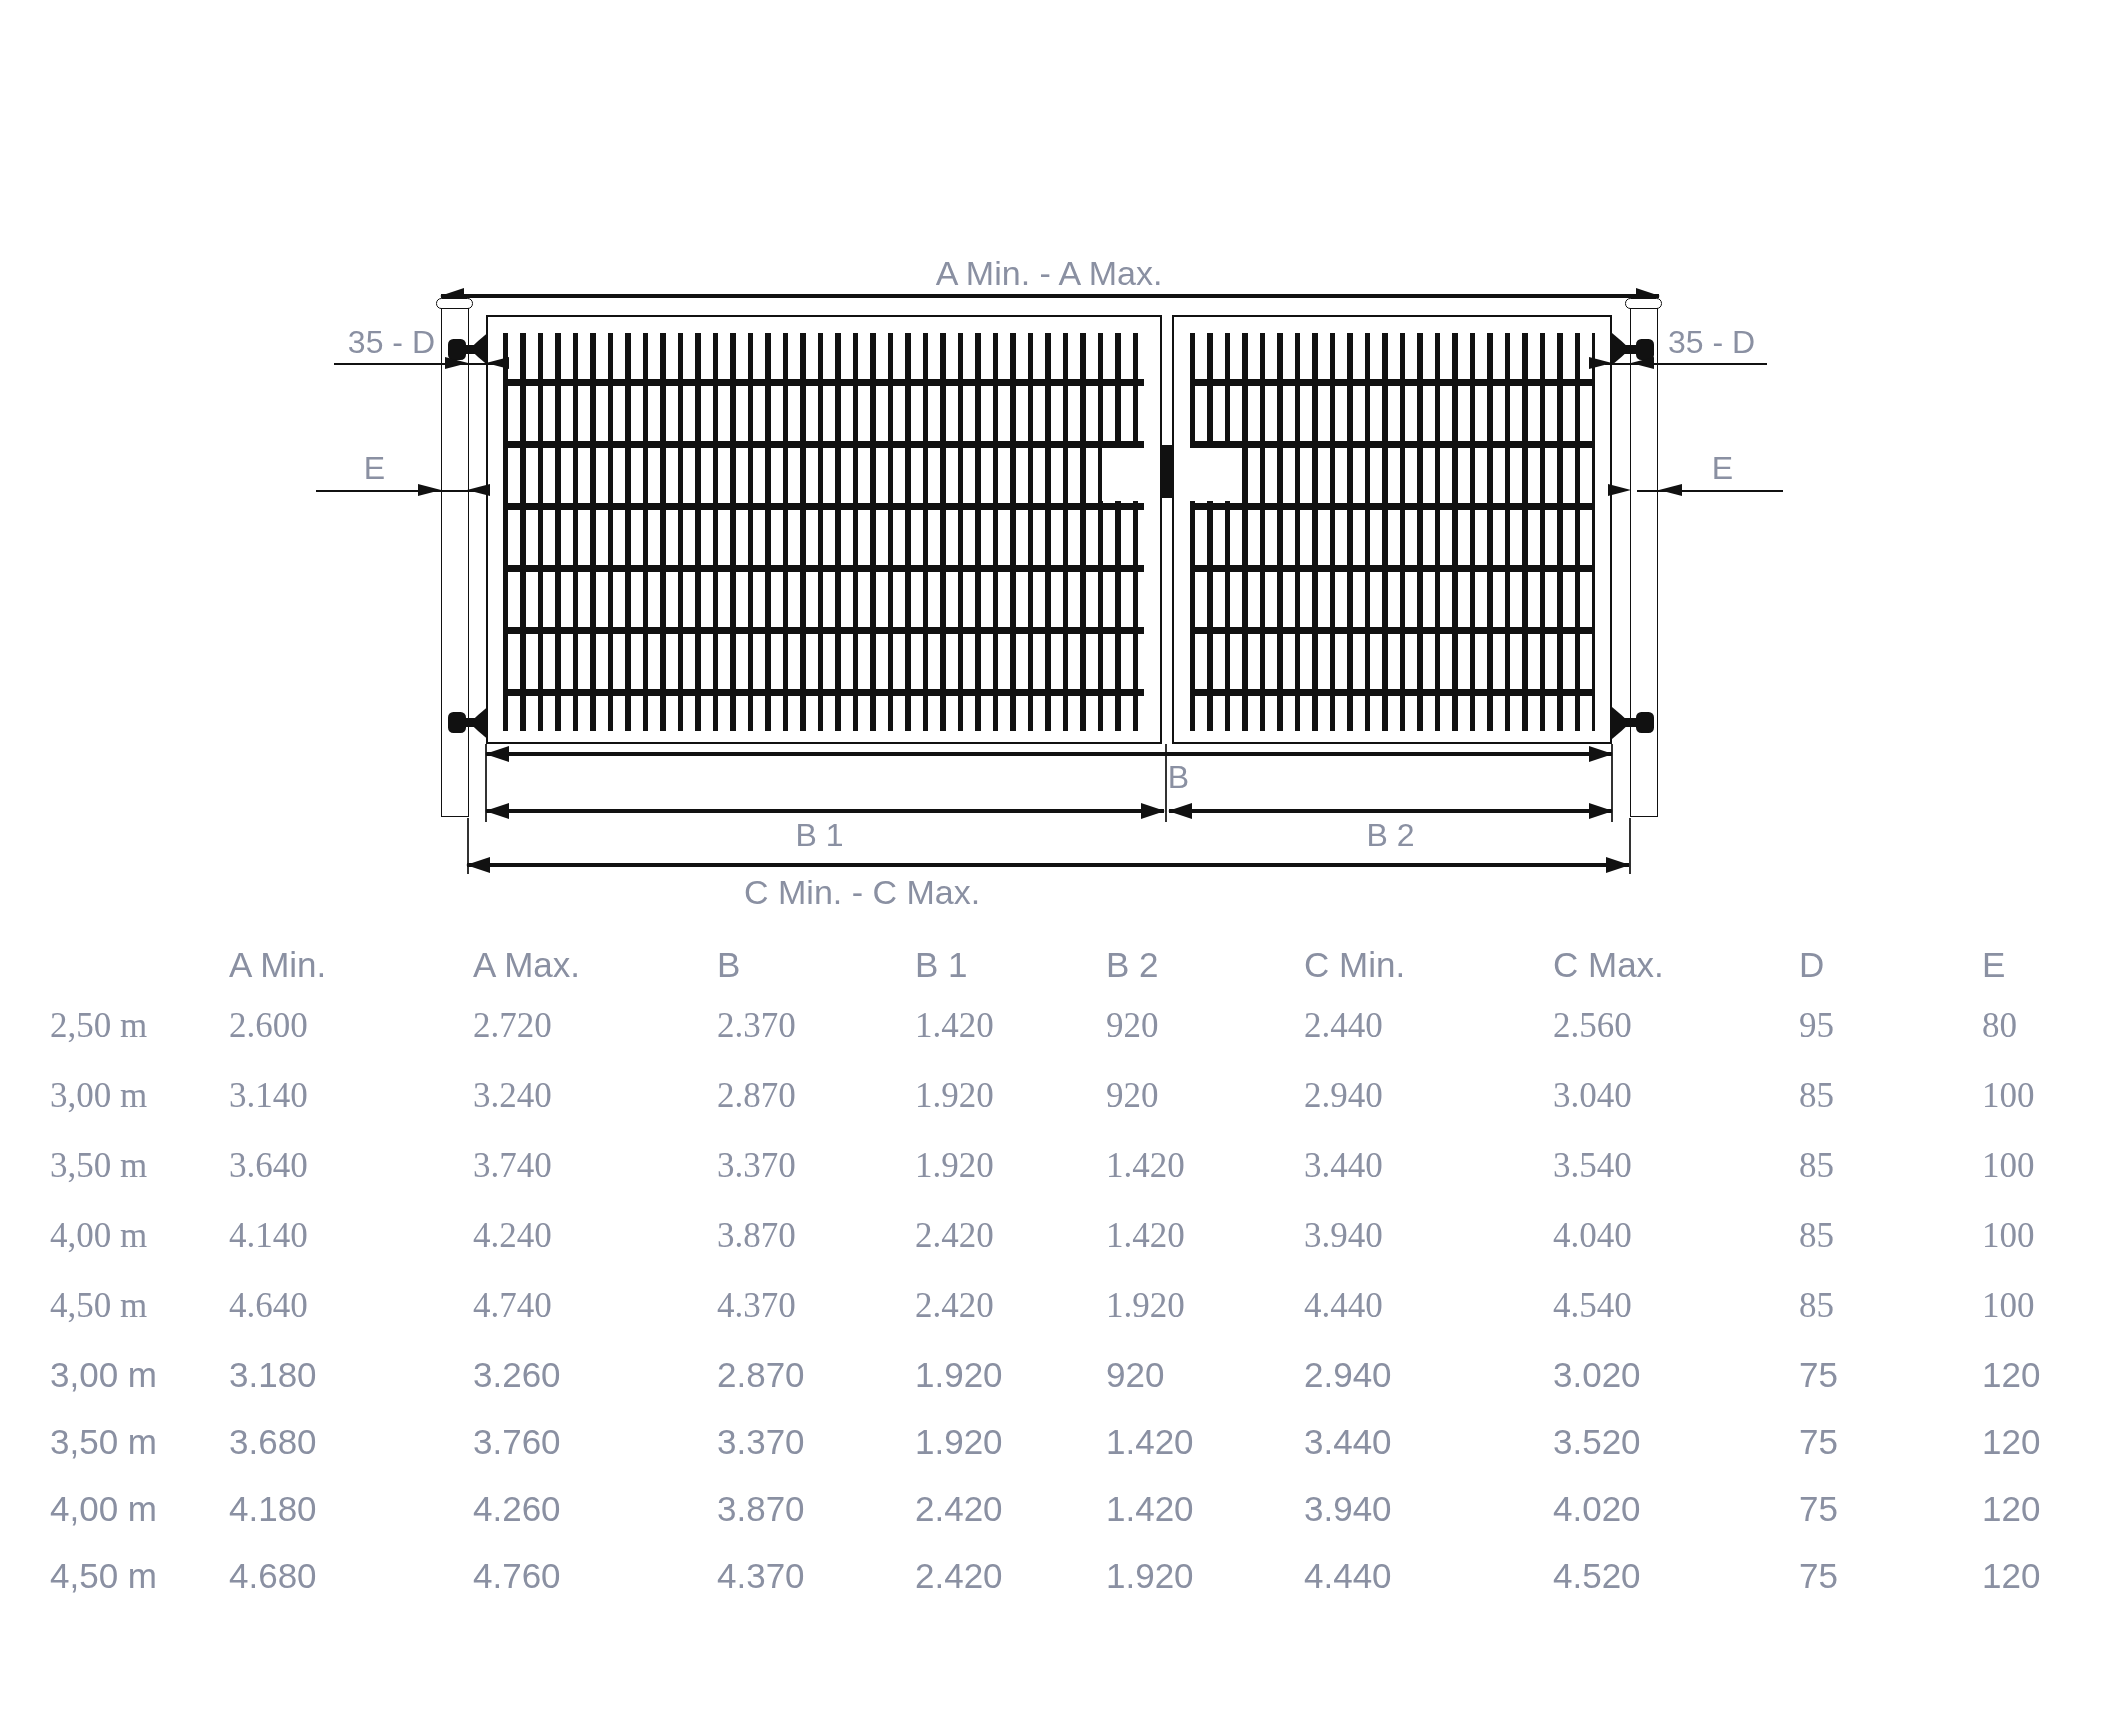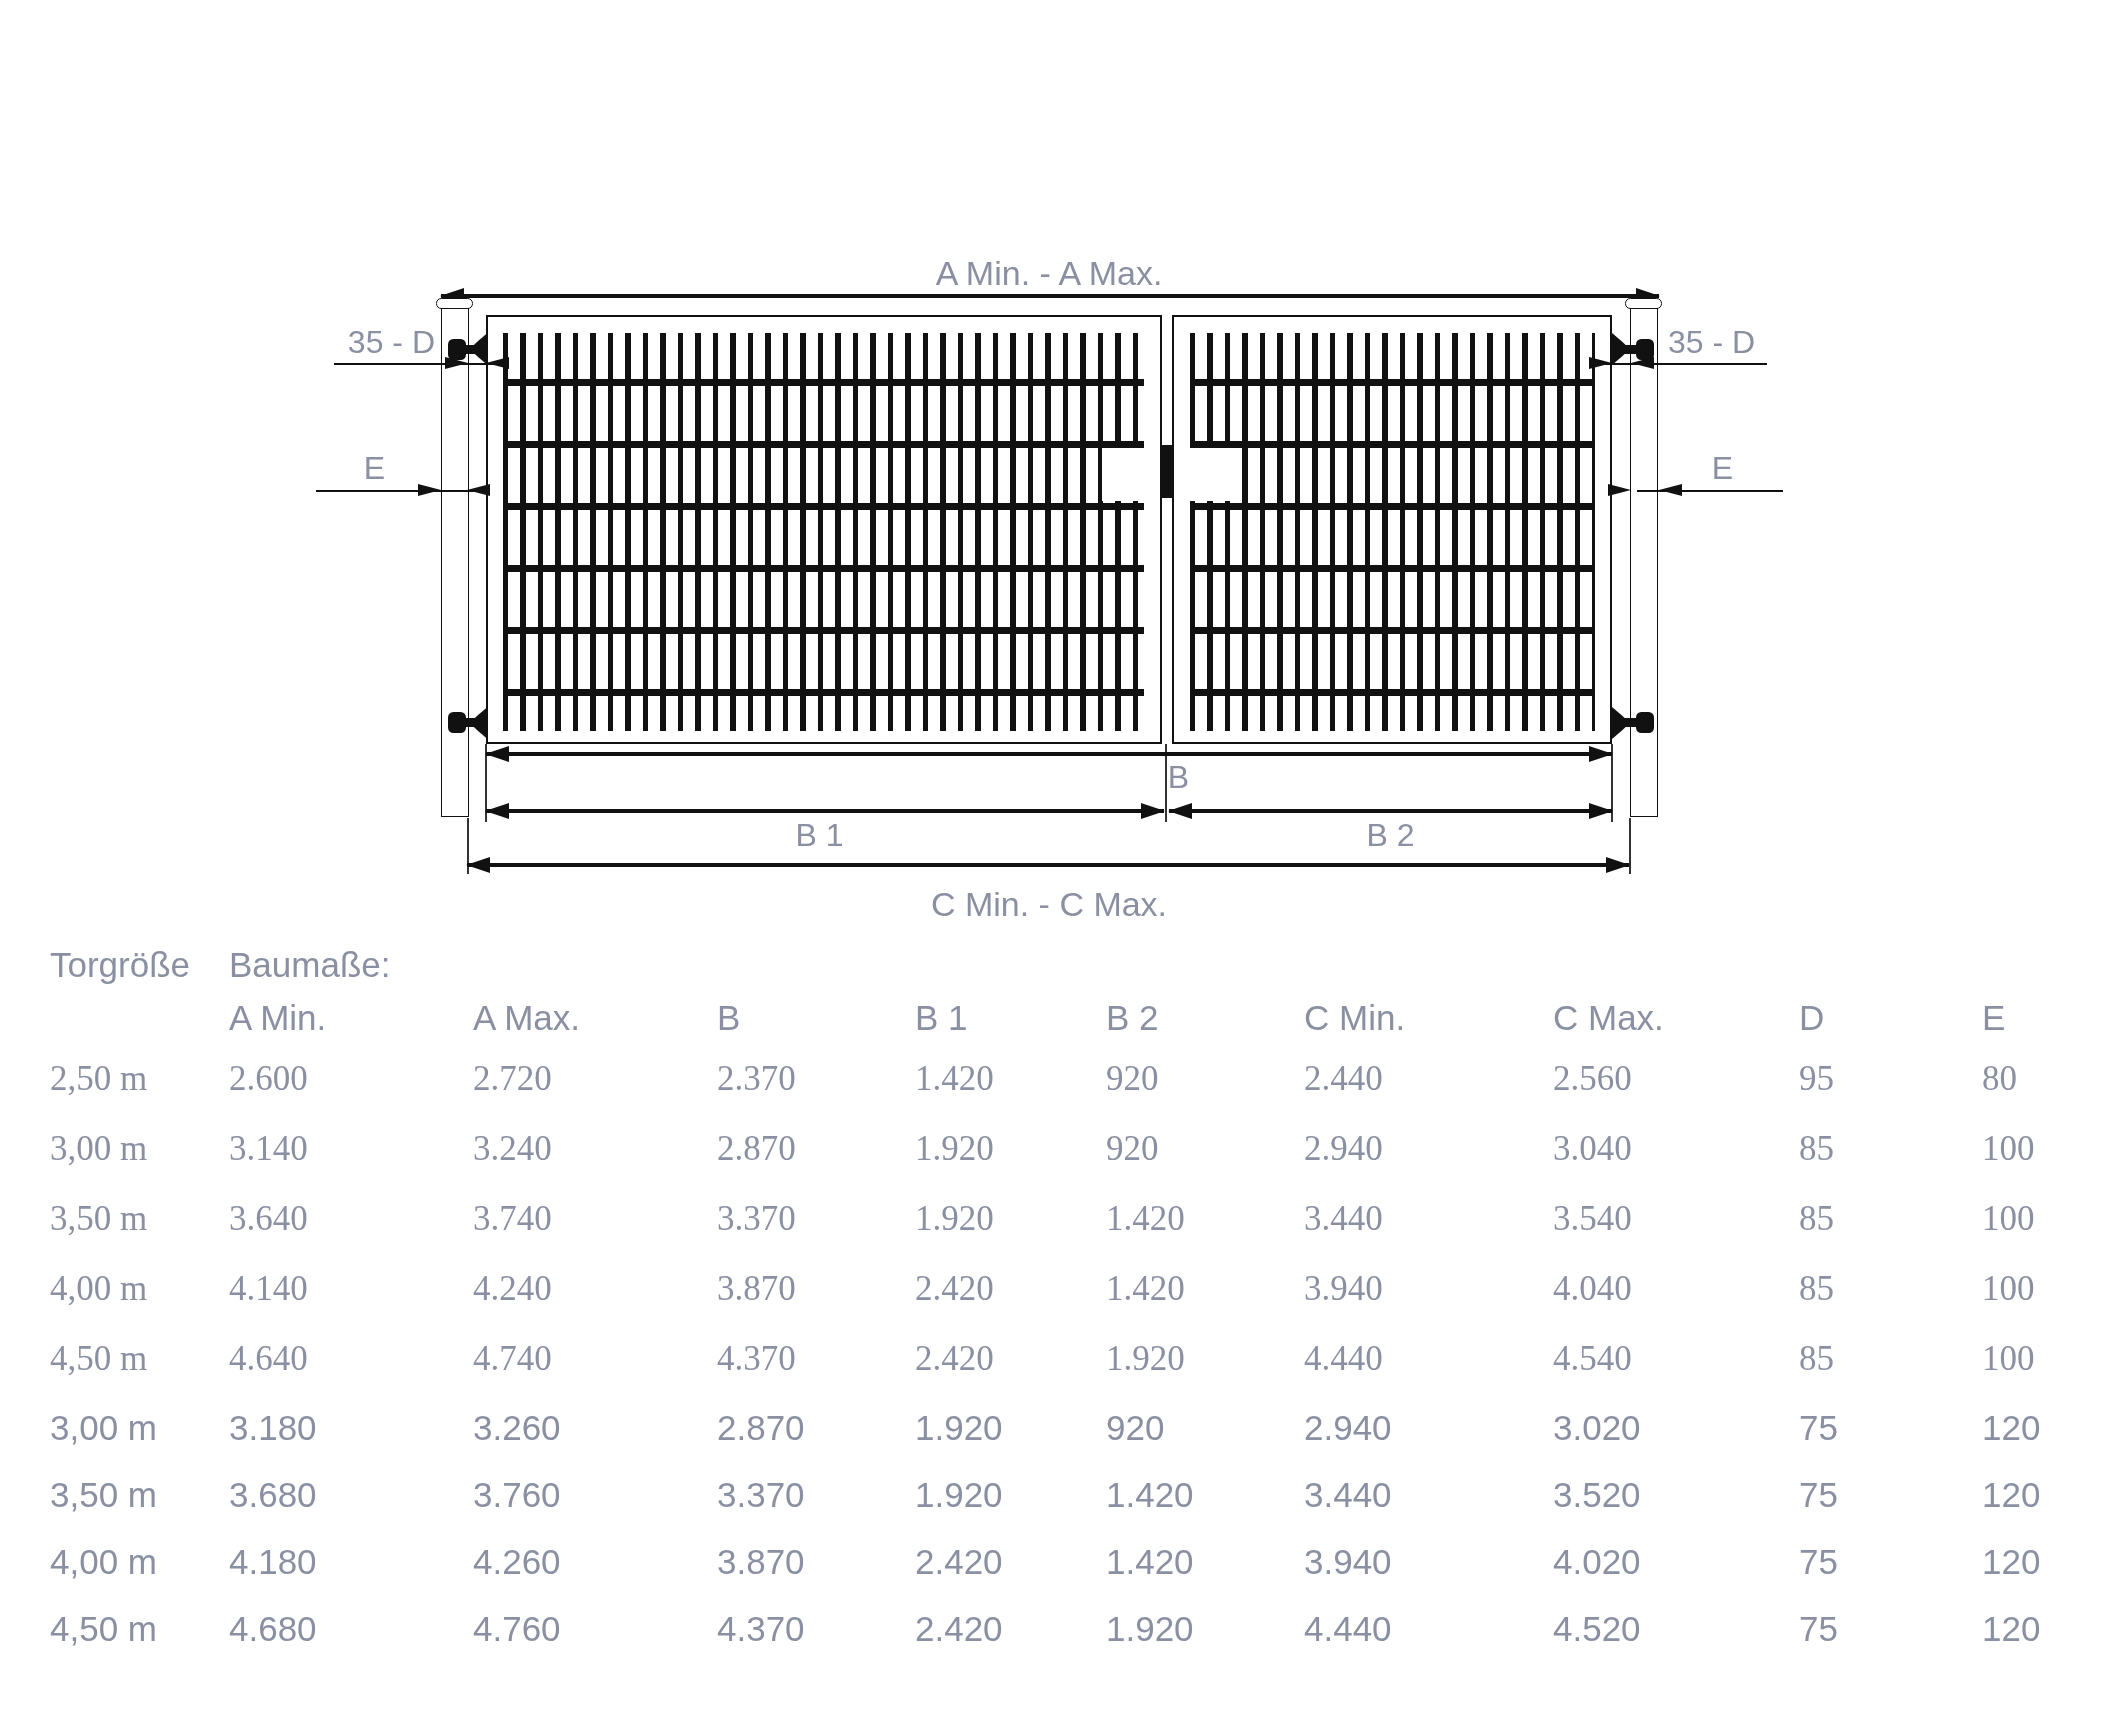--- a/index.html
+++ b/index.html
@@ -122,28 +122,24 @@
     <div class="dline al ar" style="left:486px;top:752px;width:1126px;"></div>
     <div class="lbl" style="left:1144px;top:760px;width:69px;text-align:center;">B</div>
 
     <div class="dline al ar" style="left:486px;top:809px;width:678px;"></div>
     <div class="lbl" style="left:766px;top:818px;width:107px;text-align:center;">B 1</div>
 
     <div class="dline al ar" style="left:1169px;top:809px;width:443px;"></div>
     <div class="lbl" style="left:1337px;top:818px;width:107px;text-align:center;">B 2</div>
 
     <div class="dline al ar" style="left:467px;top:863px;width:1162px;"></div>
-    <div class="lbl" style="left:744px;top:874px;width:610px;text-align:center;font-size:34px;margin-top:12px;">C Min. - C Max.</div>
+    <div class="lbl" style="left:744px;top:874px;width:610px;text-align:left;font-size:34px;">C Min. - C Max.</div>
   </div>
 
   <div class="mtable">
-    <div class="trow hrow1">
-      <div class="cell">Torgröße</div>
-      <div class="cell">Baumaße:</div>
-    </div>
     <div class="trow hrow2">
       <div class="cell"></div>
       <div class="cell">A Min.</div>
       <div class="cell">A Max.</div>
       <div class="cell">B</div>
       <div class="cell">B 1</div>
       <div class="cell">B 2</div>
       <div class="cell">C Min.</div>
       <div class="cell">C Max.</div>
       <div class="cell">D</div>

